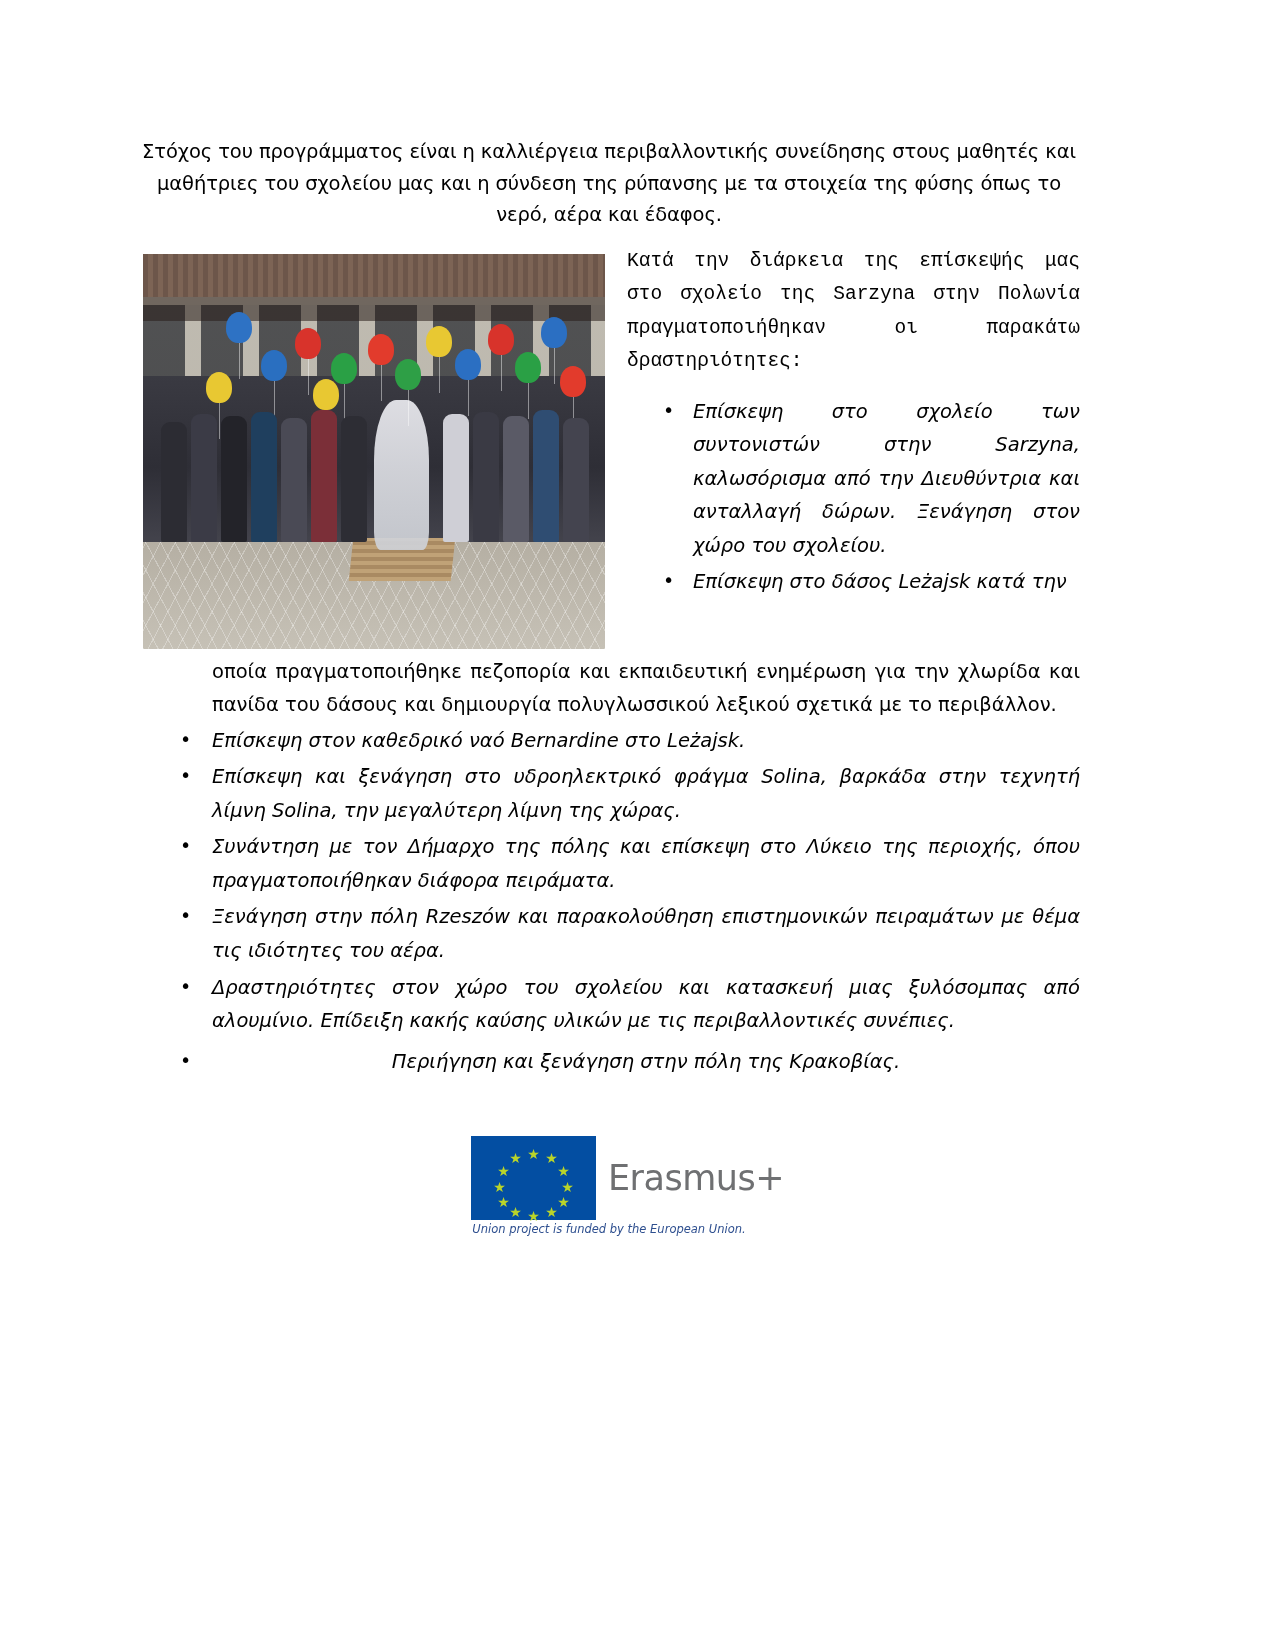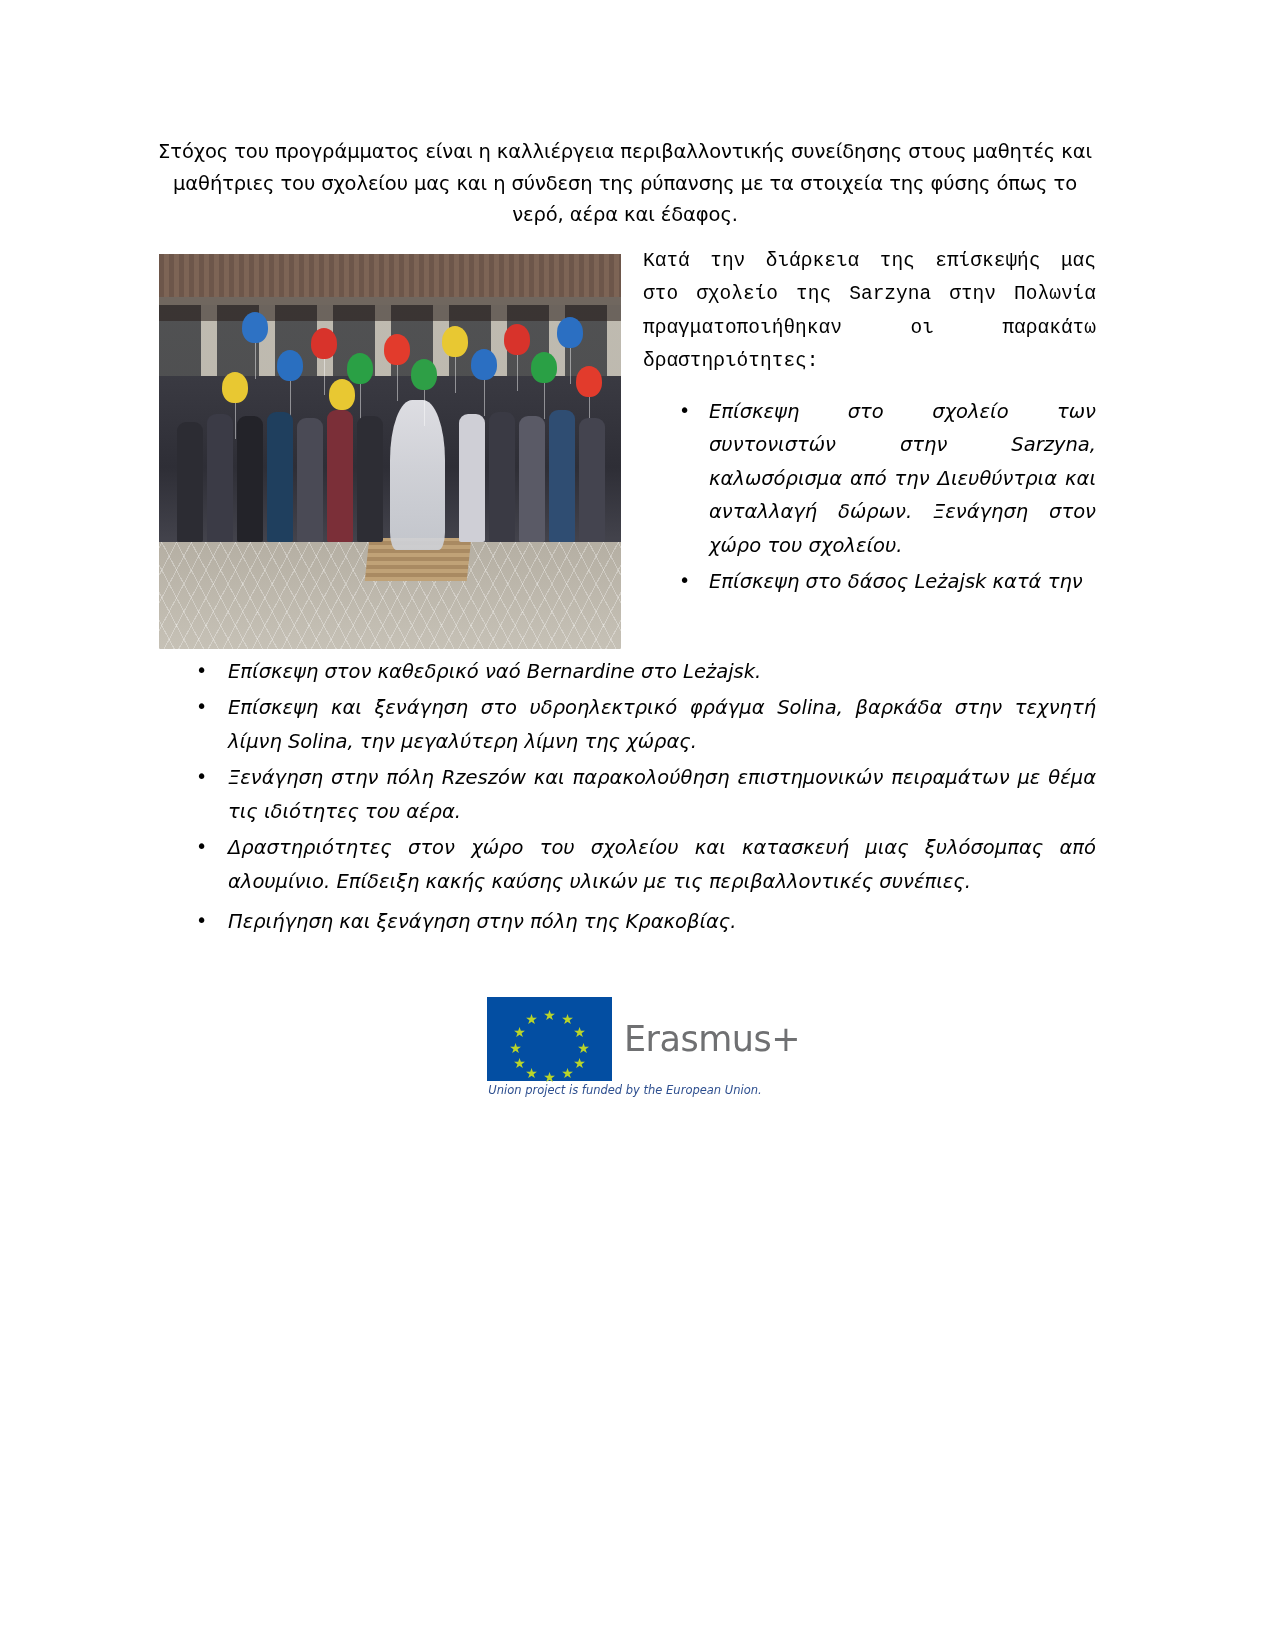--- a/index.html
+++ b/index.html
@@ -20,21 +20,21 @@
   .page {
     position: absolute;
     left: 0; top: 0;
     width: 1275px;
     height: 1650px;
     background: #fff;
   }
 
   .content {
     position: absolute;
-    left: 154px;
+    left: 138px;
     top: 136px;
     width: 942px;
   }
 
   
   .intro {
     font-size: 19.5px;
     line-height: 1.62;
     text-align: center;
     margin: 0 0 14px 0;
@@ -141,21 +141,21 @@
     text-align: justify;
     margin: 0 0 3px 0;
   }
   ul.main-list > li::before {
     content: "\2022";
     position: absolute;
     left: 42px;
     top: -1px;
     font-size: 19px;
   }
-  ul.main-list > li:last-child { text-align: left; margin-top: 7px; }
+  ul.main-list > li:last-child { text-align: center; margin-top: 7px; }
 
   
   .logo-wrap {
     margin-top: 58px;
     display: flex;
     justify-content: center;
   }
   .logo {
     position: relative;
     width: 276px;
@@ -251,24 +251,26 @@
         <p class="rc-para">Κατά την διάρκεια της επίσκεψής μας στο σχολείο της Sarzyna στην Πολωνία πραγματοποιήθηκαν οι παρακάτω δραστηριότητες:</p>
         <ul class="rc-list">
           <li>Επίσκεψη στο σχολείο των συντονιστών στην Sarzyna, καλωσόρισμα από την Διευθύντρια και ανταλλαγή δώρων. Ξενάγηση στον χώρο του σχολείου.</li>
           <li>Επίσκεψη στο δάσος Leżajsk κατά την</li>
         </ul>
       </div>
 
       <div class="clearer"></div>
     </div>
 
+    <p class="wrap-cont">οποία πραγματοποιήθηκε  πεζοπορία και  εκπαιδευτική ενημέρωση για την χλωρίδα και πανίδα του δάσους και δημιουργία πολυγλωσσικού λεξικού σχετικά με το περιβάλλον.</p>
 
     <ul class="main-list">
       <li>Επίσκεψη στον καθεδρικό ναό Bernardine στο  Leżajsk.</li>
       <li>Επίσκεψη και ξενάγηση στο υδροηλεκτρικό φράγμα Solina, βαρκάδα στην τεχνητή λίμνη Solina, την μεγαλύτερη λίμνη της χώρας.</li>
+      <li>Συνάντηση με τον Δήμαρχο της πόλης και επίσκεψη στο Λύκειο της περιοχής, όπου πραγματοποιήθηκαν διάφορα πειράματα.</li>
       <li>Ξενάγηση στην πόλη Rzeszów και παρακολούθηση επιστημονικών πειραμάτων με θέμα τις ιδιότητες του αέρα.</li>
       <li>Δραστηριότητες στον χώρο του σχολείου και κατασκευή μιας ξυλόσομπας από αλουμίνιο. Επίδειξη κακής καύσης υλικών με τις περιβαλλοντικές συνέπιες.</li>
       <li>Περιήγηση και ξενάγηση στην πόλη της Κρακοβίας.</li>
     </ul>
 
     <div class="logo-wrap">
       <div class="logo">
         <div class="logo-top">
           <div class="eu-flag">
             <span class="star" style="left:56px;top:12px;">★</span>

